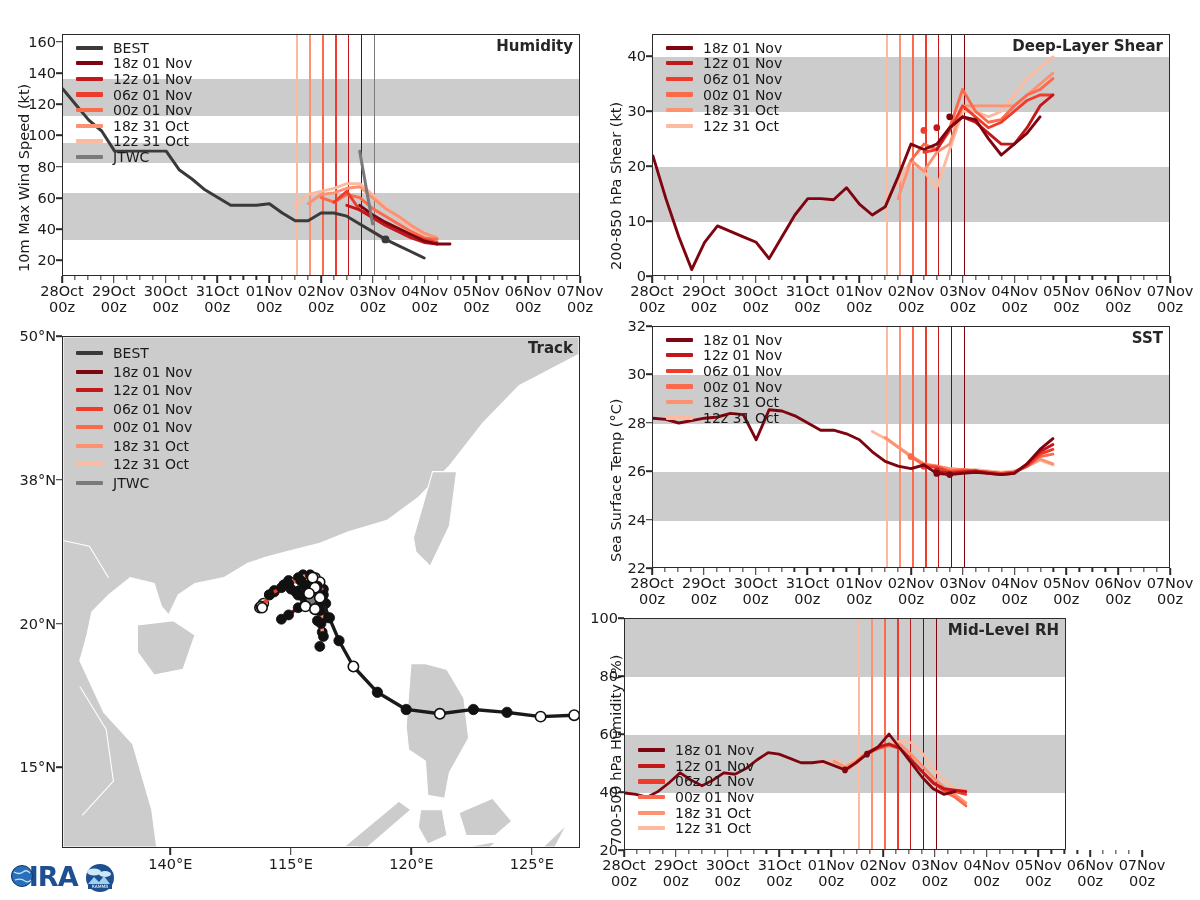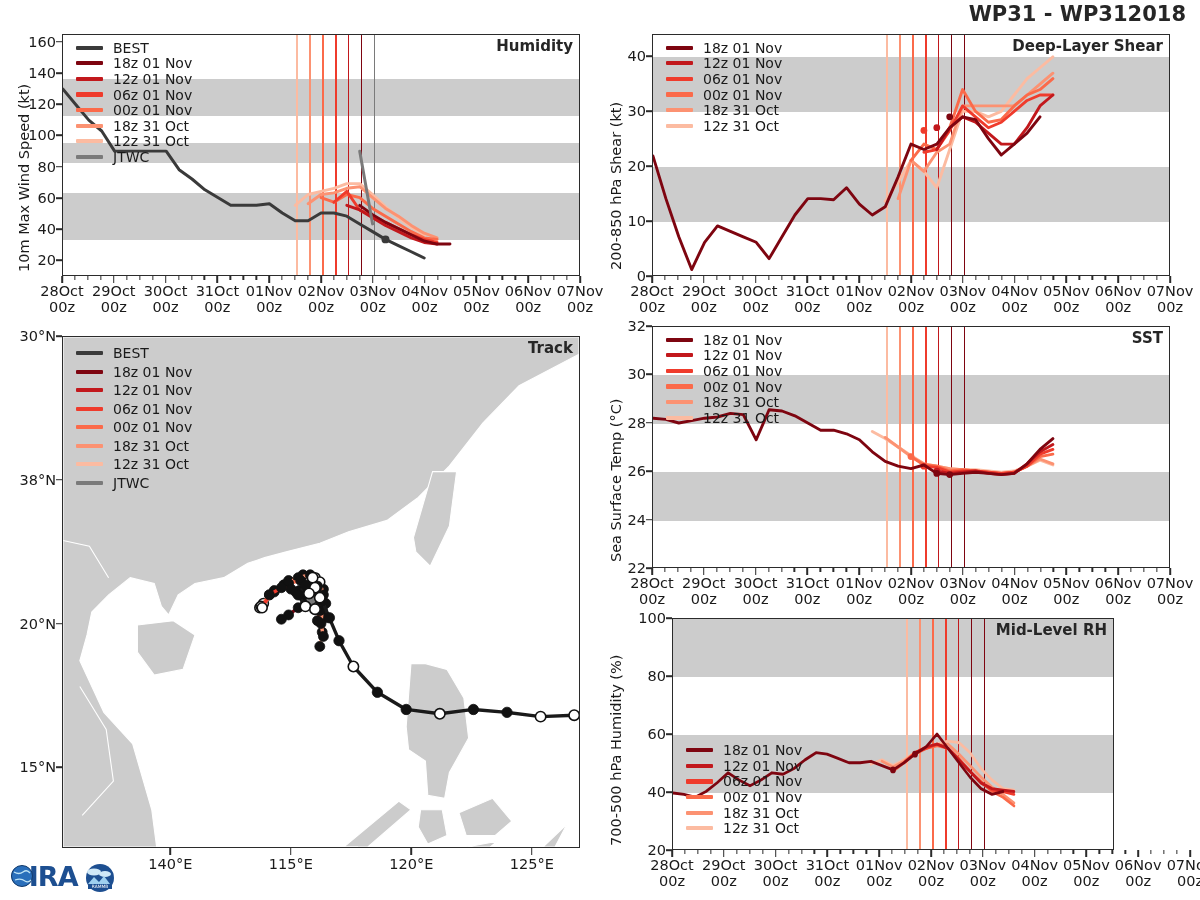--- a/index.html
+++ b/index.html
@@ -85,21 +85,20 @@
   }
 
   
   .cira { position: absolute; left: 8px; top: 856px; width: 112px; height: 40px; z-index: 40; }
 </style>
 </head>
 <body>
 
 <div id="root">
 
-  <div class="title-right">WP31 - WP312018</div>
 
   <div class="panel" id="panel-intensity" style="left:62px; top:34px; width:518px; height:242px;">
     <div class="plotbox">
         <div class="band" style="top: 157.69px; height: 46.8387px; background: rgb(204, 204, 204);"></div>
         <div class="band" style="top: 107.729px; height: 20.2968px; background: rgb(204, 204, 204);"></div>
         <div class="band" style="top: 43.7161px; height: 37.471px; background: rgb(204, 204, 204);"></div>
         <div class="vline" style="left: 233.1px; background: rgb(252, 187, 161);"></div>
         <div class="vline" style="left: 246.05px; background: rgb(252, 146, 114);"></div>
         <div class="vline" style="left: 259px; background: rgb(251, 106, 74);"></div>
         <div class="vline" style="left: 271.95px; background: rgb(239, 59, 44);"></div>
@@ -306,21 +305,21 @@
           <circle cx="243.3395348837208" cy="248.8089887640449" r="5.2" fill="#111111" stroke="#111111" stroke-width="0.8"></circle>
           <circle cx="236.11162790697668" cy="258.876404494382" r="5.2" fill="#111111" stroke="#111111" stroke-width="0.8"></circle>
           <circle cx="243.3395348837208" cy="270.3820224719101" r="5.2" fill="#ffffff" stroke="#111111" stroke-width="1.6"></circle>
           <circle cx="252.9767441860465" cy="273.2584269662921" r="5.2" fill="#ffffff" stroke="#111111" stroke-width="1.6"></circle>
           <circle cx="257.79534883720936" cy="261.75280898876406" r="5.2" fill="#ffffff" stroke="#111111" stroke-width="1.6"></circle>
           <circle cx="252.9767441860465" cy="251.68539325842698" r="5.2" fill="#ffffff" stroke="#111111" stroke-width="1.6"></circle>
           <circle cx="246.95348837209303" cy="257.438202247191" r="5.2" fill="#ffffff" stroke="#111111" stroke-width="1.6"></circle>
         </svg>
       </div>
     <div class="panel-label">Track</div>
-  <div class="maptick-lat" style="top: 0px;">30°N</div>
+  <div class="maptick-lat" style="top: 0px;">50°N</div>
       <div class="ytickmark" style="top: 0px;"></div>
       <div class="maptick-lat" style="top: 143.82px;">38°N</div>
       <div class="ytickmark" style="top: 143.82px;"></div>
       <div class="maptick-lat" style="top: 287.64px;">20°N</div>
       <div class="ytickmark" style="top: 287.64px;"></div>
       <div class="maptick-lat" style="top: 431.461px;">15°N</div>
       <div class="ytickmark" style="top: 431.461px;"></div>
       <div class="maptick-lon" style="left: 108.419px;">140°E</div>
       <div class="xtickmark" style="left: 108.419px;"></div>
       <div class="maptick-lon" style="left: 228.884px;">115°E</div>
@@ -592,21 +591,21 @@
           <span class="legend-text">18z 31 Oct</span>
         </div>
         <div class="legend-row">
           <span class="legend-swatch" style="background: rgb(252, 187, 161);"></span>
           <span class="legend-text">12z 31 Oct</span>
         </div>
       </div>
     </div>
   <div class="ylabel" style="left:608px; top:562px; transform: rotate(-90deg);">Sea Surface Temp (°C)</div>
 
-  <div class="panel" id="panel-rh" style="left:672px; top:618px; width:442px; height:232px;border-radius:14px;">
+  <div class="panel" id="panel-rh" style="left:624px; top:618px; width:442px; height:232px;border-radius:14px;">
     <div class="plotbox">
         <div class="band" style="top: 116px; height: 58px; background: rgb(204, 204, 204);"></div>
         <div class="band" style="top: 0px; height: 58px; background: rgb(204, 204, 204);"></div>
         <div class="vline" style="left: 233.1px; background: rgb(252, 187, 161);"></div>
         <div class="vline" style="left: 246.05px; background: rgb(252, 146, 114);"></div>
         <div class="vline" style="left: 259px; background: rgb(251, 106, 74);"></div>
         <div class="vline" style="left: 271.95px; background: rgb(239, 59, 44);"></div>
         <div class="vline" style="left: 284.9px; background: rgb(194, 24, 28);"></div>
         <div class="vline" style="left: 297.85px; background: rgb(126, 5, 16);"></div>
         <div class="vline" style="left: 310.8px; background: rgb(126, 5, 16);"></div>

